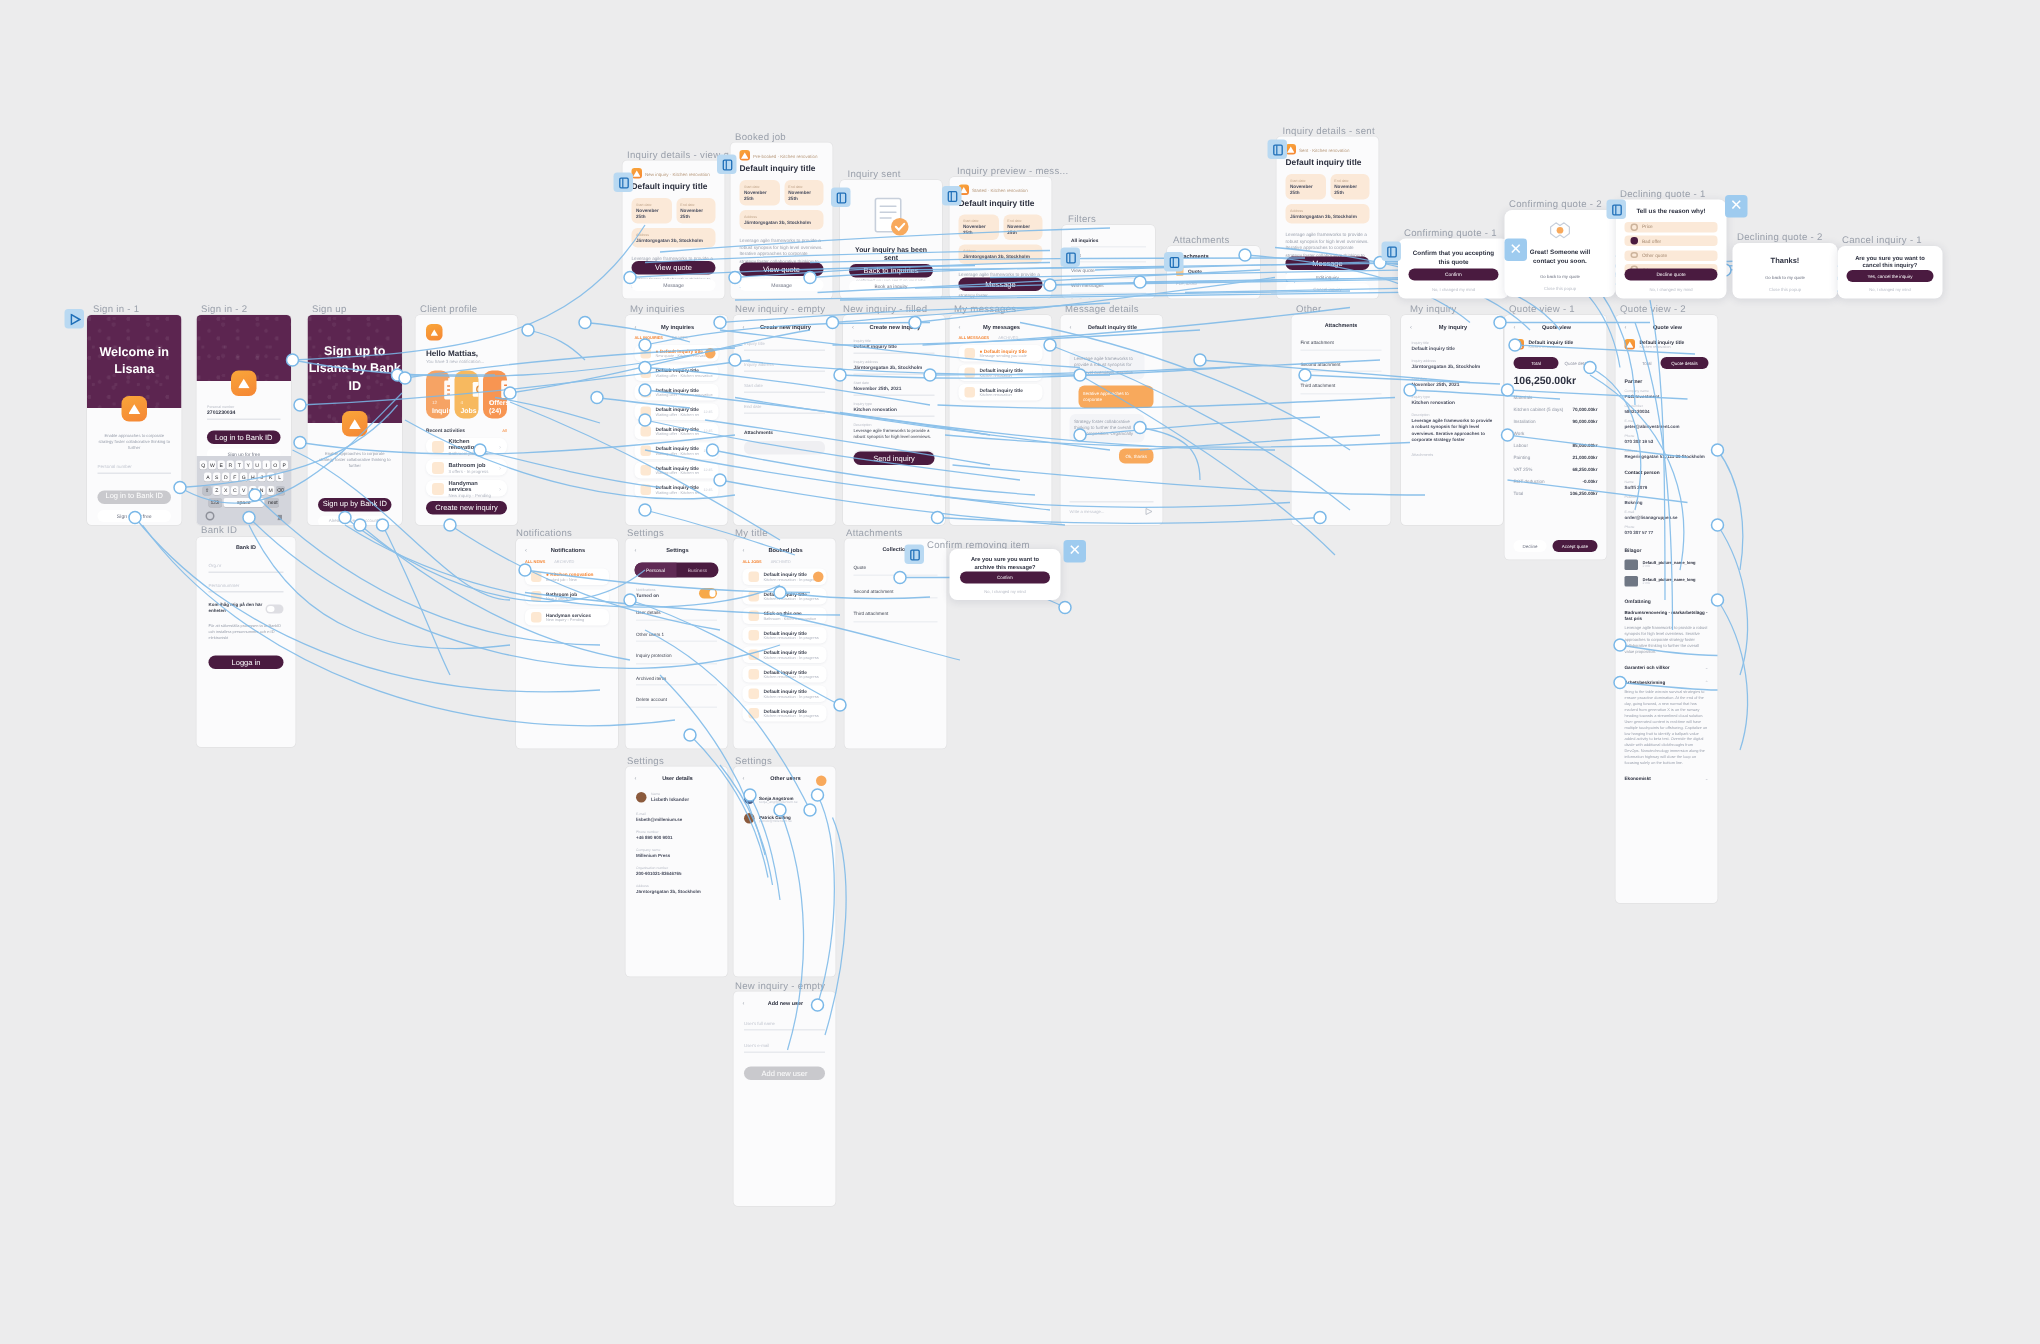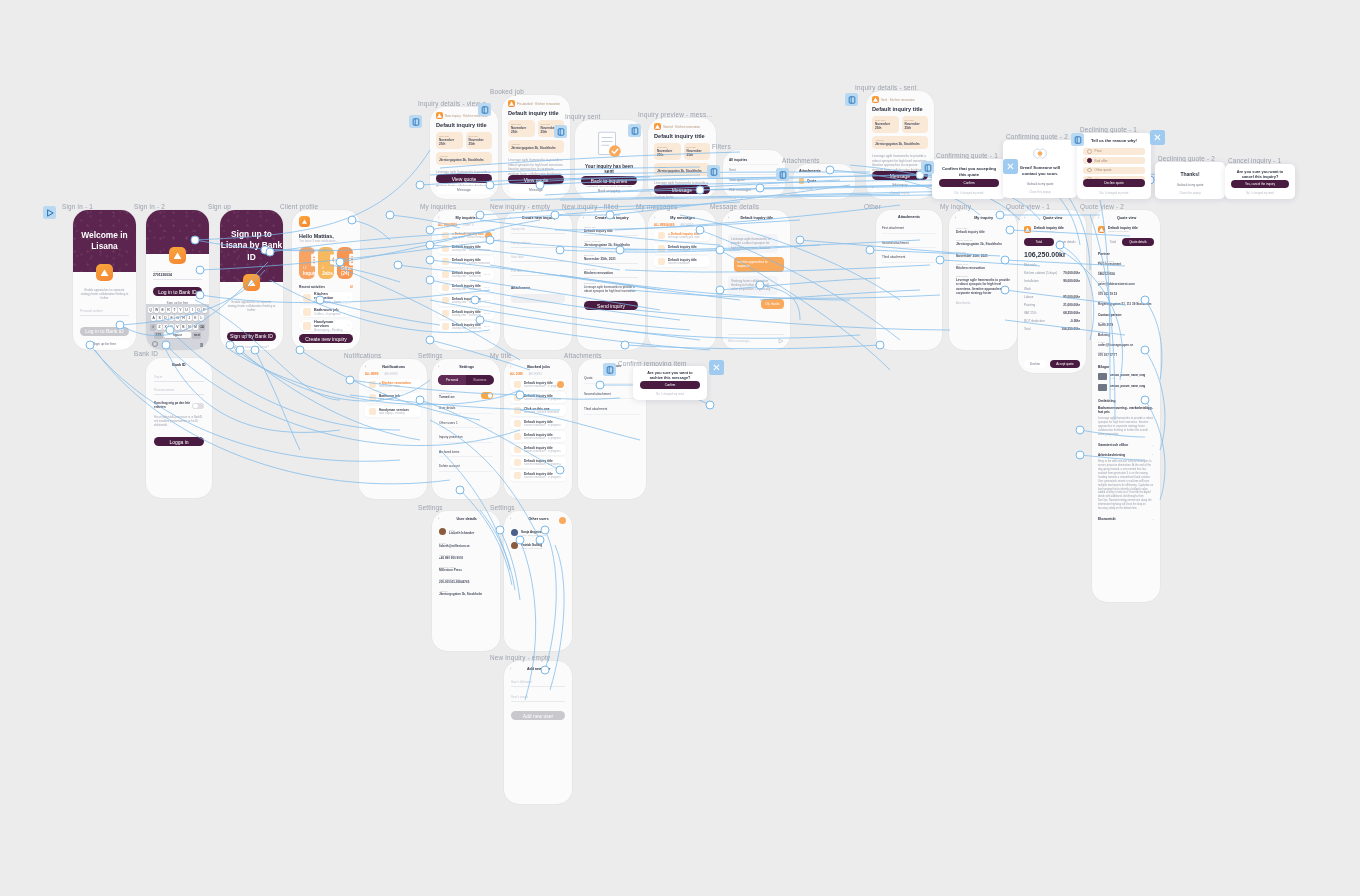--- a/index.html
+++ b/index.html
@@ -8,22 +8,22 @@
     background:#ececed;
     font-family:"Liberation Sans","DejaVu Sans",sans-serif;
     position:relative;
   }
   #canvas{position:absolute;inset:0;}
   
   #wires{position:absolute;left:0;top:0;width:1360px;height:896px;pointer-events:none;z-index:5;}
   #nodes{position:absolute;left:0;top:0;width:1360px;height:896px;pointer-events:none;z-index:6;}
   .dot{position:absolute;width:7px;height:7px;border-radius:50%;background:#fff;border:1.4px solid #7ab8e8;transform:translate(-50%,-50%);}
   
-  .frame{position:absolute;background:#fbfbfc;border-radius:15px;overflow:hidden;z-index:3;
-         box-shadow:0 0 0 .5px rgba(0,0,0,.045);margin-left:15px;}
+  .frame{position:absolute;background:#fbfbfc;border-radius:3px;overflow:hidden;z-index:3;
+         box-shadow:0 0 0 .5px rgba(0,0,0,.045);}
   .flabel{position:absolute;font-size:6.4px;color:#9aa0ab;letter-spacing:.2px;white-space:nowrap;z-index:4;}
   
   .flowbadge{position:absolute;width:13px;height:13px;background:#b9d9f2;border-radius:2.5px;
              display:flex;align-items:center;justify-content:center;z-index:8;}
   .flowbadge svg{width:8px;height:8px;}
   .closebadge{position:absolute;width:15px;height:15px;background:#9ecbef;border-radius:2.5px;
              display:flex;align-items:center;justify-content:center;z-index:8;color:#fff;font-size:10px;font-weight:bold;}
   
   .hero{background:#5c2550;position:relative;overflow:hidden;}
   .hero:after{content:"";position:absolute;inset:0;

